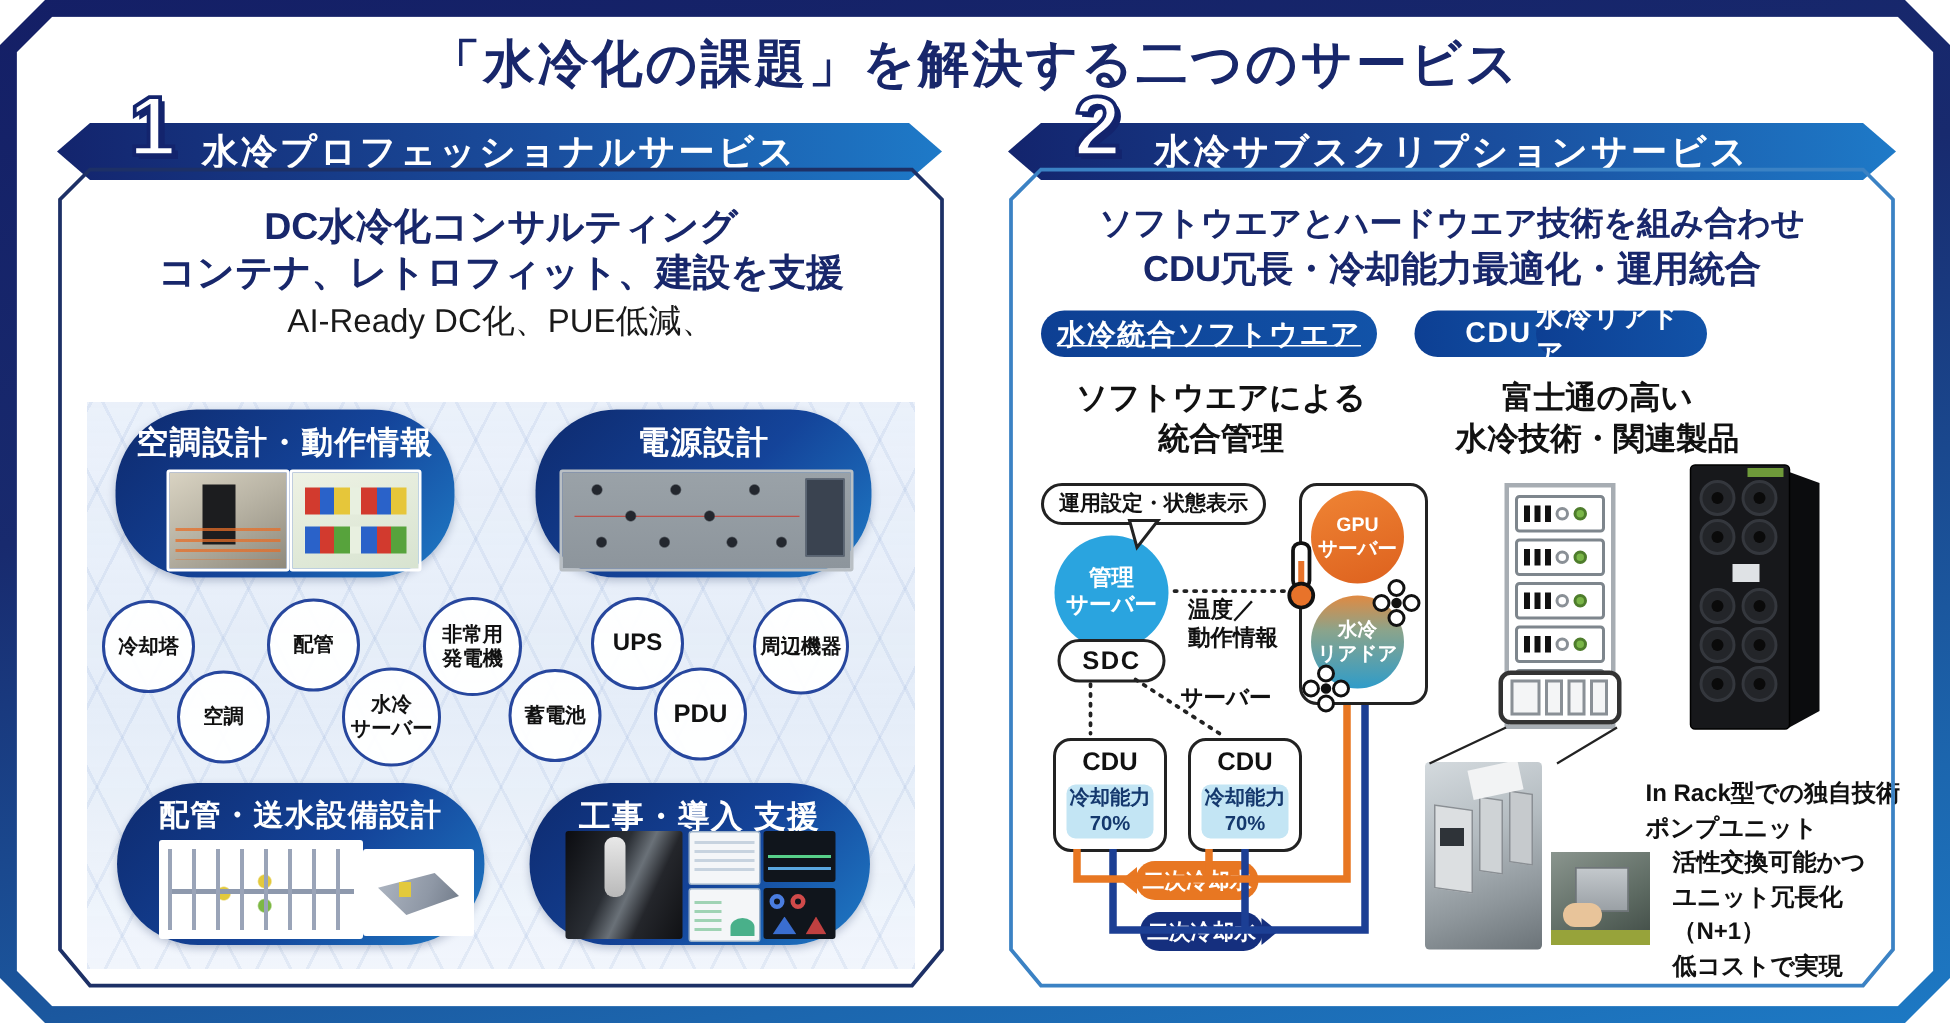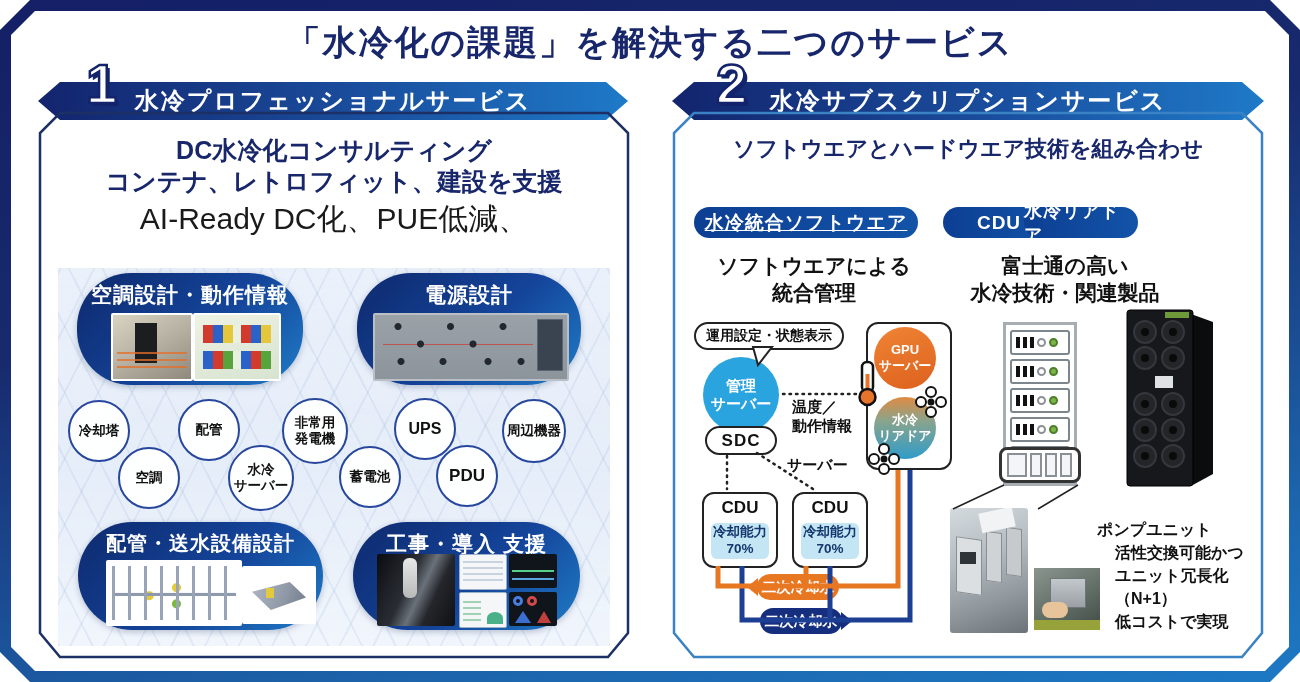--- a/index.html
+++ b/index.html
@@ -96,21 +96,21 @@
 
   <div class="abs dc-illust"></div>
 
   <div class="abs ribbon" style="left:38px;top:82px;width:590px;">
     <span class="ribbon-label">水冷プロフェッショナルサービス</span>
   </div>
   <div class="abs big-num" style="left:86px;top:56px;">1</div>
 
   <div class="abs headline center" style="left:40px;top:134px;width:588px;font-size:25px;">DC水冷化コンサルティング</div>
   <div class="abs headline center" style="left:40px;top:165px;width:588px;font-size:25px;">コンテナ、レトロフィット、建設を支援</div>
-  <div class="abs subline center" style="left:40px;top:199px;width:588px;font-size:30px;">AI-Ready DC化、PUE低減、</div>
+  <div class="abs subline center" style="left:40px;top:199px;width:588px;font-size:22px;">AI-Ready DC化、PUE低減、</div>
 
   <div class="abs badge" style="left:77px;top:273px;width:226px;height:112px;">
     <div class="badge-title">空調設計・動作情報</div>
     <div class="mock white" style="left:34px;top:40px;width:78px;height:64px;background:linear-gradient(150deg,#d9d3c2 0%,#b9b4a5 45%,#8e897c 100%);">
       <div class="abs" style="left:22px;top:8px;width:22px;height:40px;background:#1c1d1f;"></div>
       <div class="abs" style="left:4px;top:34px;width:70px;height:24px;background:repeating-linear-gradient(0deg,transparent 0 5px,rgba(230,110,40,.75) 5px 7px);"></div>
     </div>
     <div class="mock white" style="left:116px;top:40px;width:84px;height:64px;background:linear-gradient(160deg,#eef2e4,#d7e3d0);">
       <div class="abs" style="left:8px;top:10px;width:68px;height:18px;background:repeating-linear-gradient(90deg,#d23a2e 0 10px,#2a62c9 10px 20px,#e6c63a 20px 30px,#e8f0e0 30px 38px);"></div>
       <div class="abs" style="left:8px;top:36px;width:68px;height:18px;background:repeating-linear-gradient(90deg,#2a62c9 0 10px,#d23a2e 10px 20px,#57a33c 20px 30px,#e8f0e0 30px 38px);"></div>
@@ -186,20 +186,21 @@
       <div class="abs" style="right:6px;bottom:3px;width:14px;height:12px;background:#c04040;clip-path:polygon(50% 0,100% 100%,0 100%);"></div>
     </div>
   </div>
 
   <div class="abs ribbon" style="left:672px;top:82px;width:592px;">
     <span class="ribbon-label">水冷サブスクリプションサービス</span>
   </div>
   <div class="abs big-num" style="left:716px;top:56px;">2</div>
 
   <div class="abs headline center" style="left:674px;top:134px;width:588px;font-size:22px;">ソフトウエアとハードウエア技術を組み合わせ</div>
+  <div class="abs headline center" style="left:674px;top:163px;width:588px;font-size:24px;">CDU冗長・冷却能力最適化・運用統合</div>
 
   <div class="abs pill-navy" style="left:694px;top:207px;width:224px;height:31px;font-size:19px;text-decoration:underline;">水冷統合ソフトウエア</div>
   <div class="abs pill-navy" style="left:943px;top:207px;width:112px;height:31px;font-size:19px;">CDU</div>
   <div class="abs pill-navy" style="left:1024px;top:207px;width:114px;height:31px;font-size:18px;">水冷リアドア</div>
 
   <div class="abs softhard-title center pre" style="left:955px;top:252px;width:220px;">富士通の高い
 水冷技術・関連製品</div>
   <div class="abs softhard-title center pre" style="left:694px;top:252px;width:240px;">ソフトウエアによる
 統合管理</div>
 
@@ -319,20 +320,21 @@
     <div class="abs" style="left:56px;top:20px;width:16px;height:48px;background:#c6cacd;border:1px solid #8a8f94;transform:skewY(8deg);"></div>
     <div class="abs" style="left:30px;top:2px;width:34px;height:20px;background:#f2f3f4;transform:rotate(-12deg);"></div>
   </div>
   <div class="abs" style="left:1032px;top:566px;width:70px;height:66px;border:2px solid #fff;overflow:hidden;background:linear-gradient(150deg,#8a958e 0%,#5d6a62 60%,#3f4a44 100%);">
     <div class="abs" style="left:16px;top:10px;width:36px;height:30px;background:linear-gradient(#c3c8cc,#9aa0a5);border:1px solid #6f7579;"></div>
     <div class="abs" style="left:8px;top:34px;width:26px;height:16px;border-radius:8px;background:#e8c49a;"></div>
     <div class="abs" style="left:0;bottom:0;width:70px;height:10px;background:#97a33a;"></div>
   </div>
 
   <div class="abs notes" style="left:1097px;top:518px;width:175px;">
+    <div>In Rack型での独自技術</div>
     <div>ポンプユニット</div>
     <div class="indent">活性交換可能かつ</div>
     <div class="indent">ユニット冗長化（N+1）</div>
     <div class="indent">低コストで実現</div>
   </div>
 
   <svg class="overlay" width="1300" height="682" viewBox="0 0 1300 682">
 
     <polygon points="60,113 608,113 628,133 628,633 608,657 60,657 40,633 40,133" fill="none" stroke="#1d3066" stroke-width="2.5"></polygon>
     <polygon points="694,113 1242,113 1262,133 1262,633 1242,657 694,657 674,633 674,133" fill="none" stroke="#3b82c4" stroke-width="2.5"></polygon>

